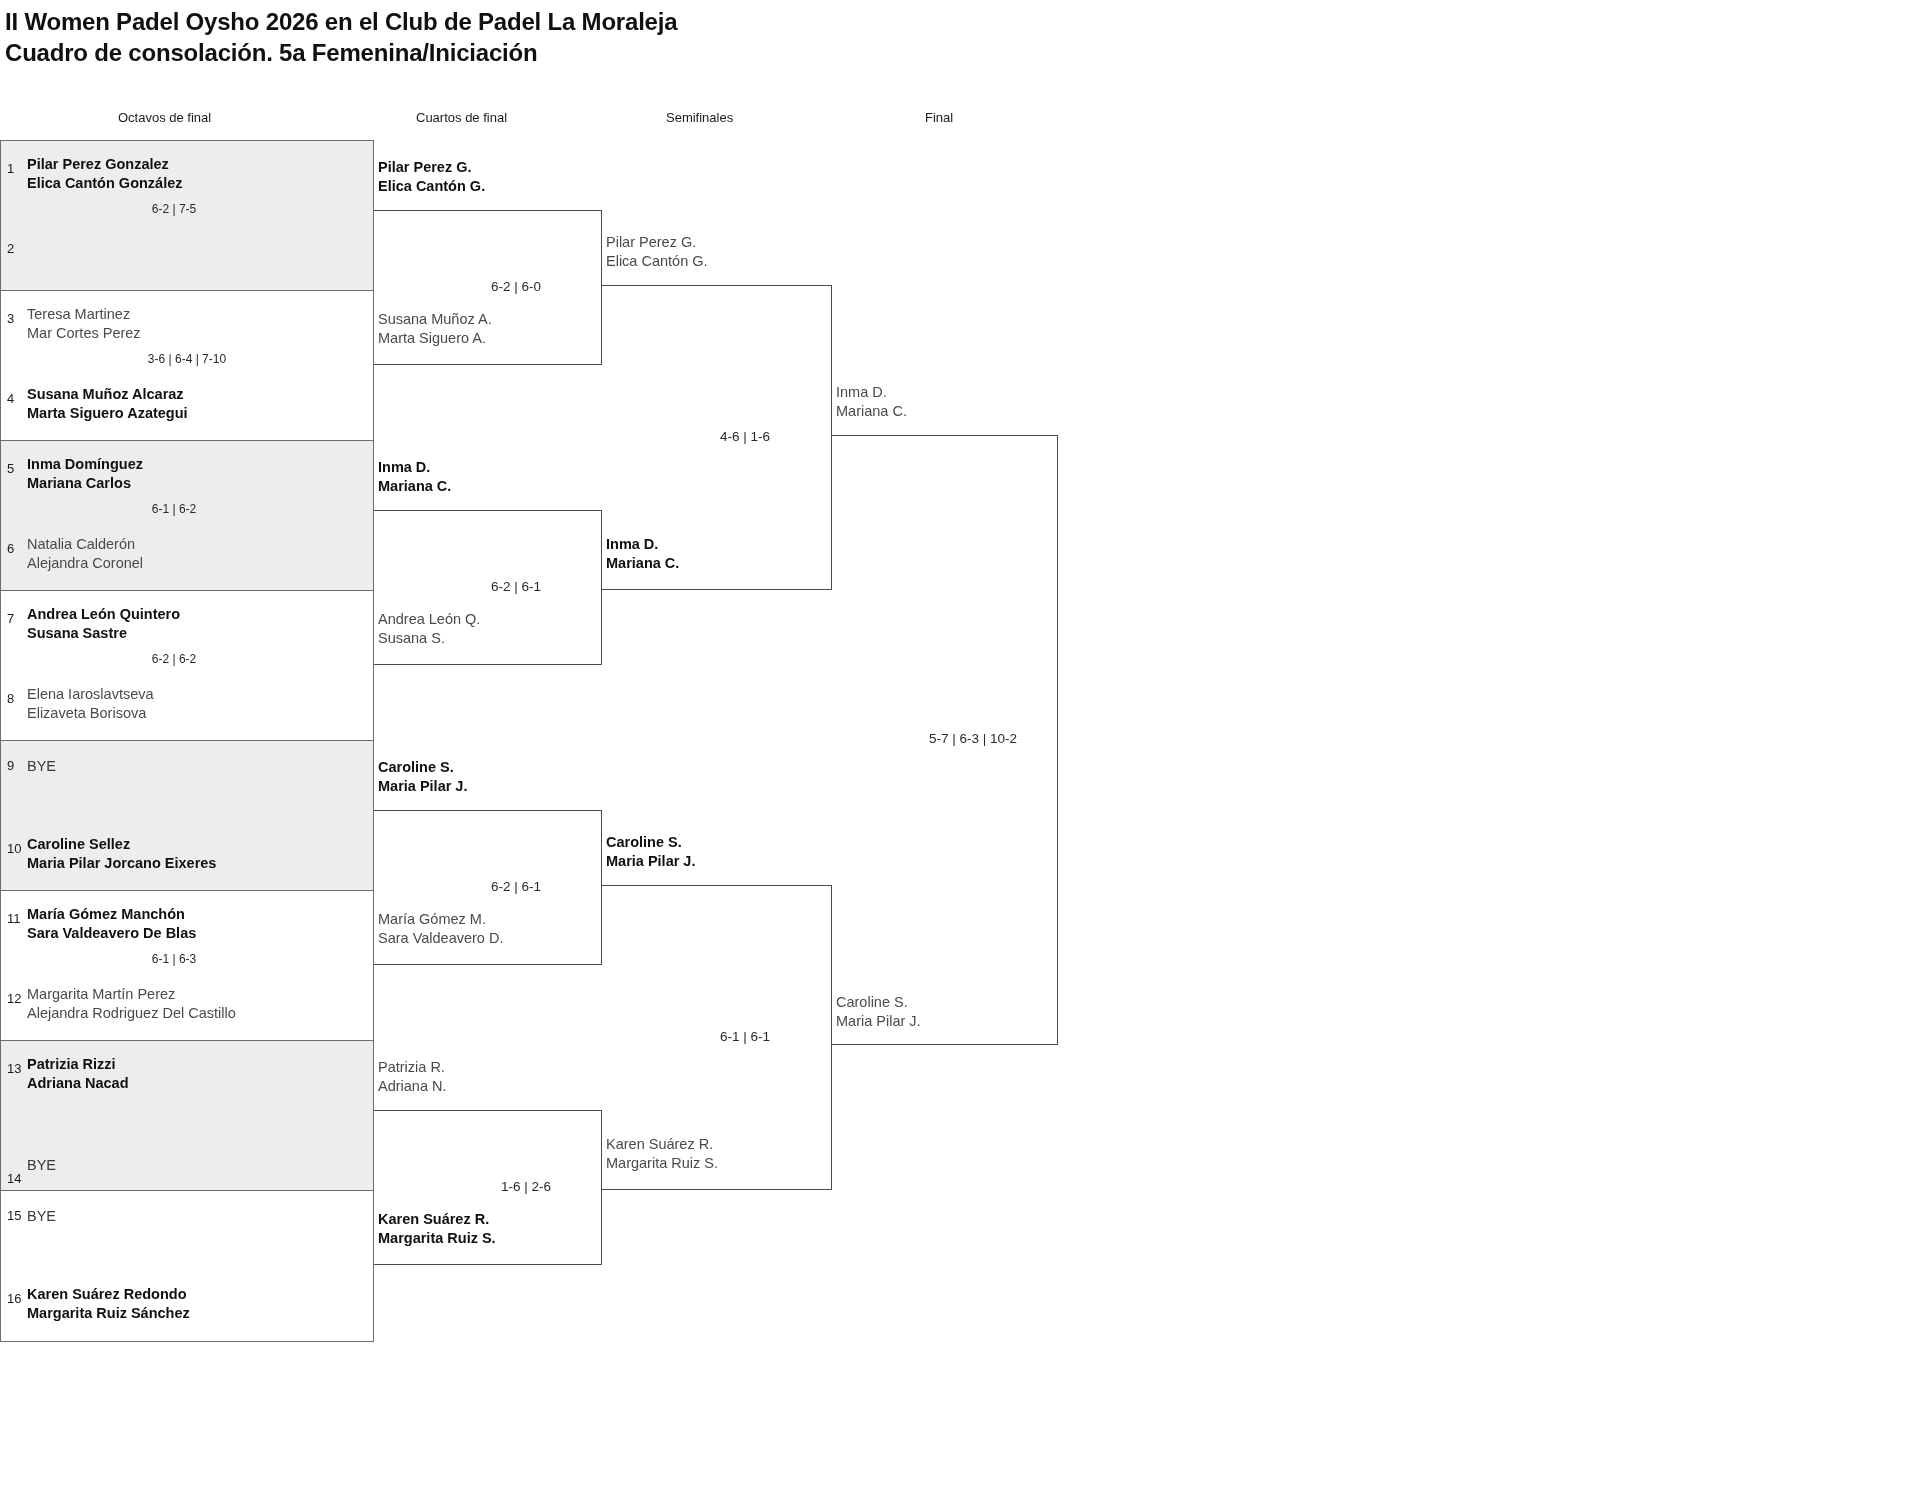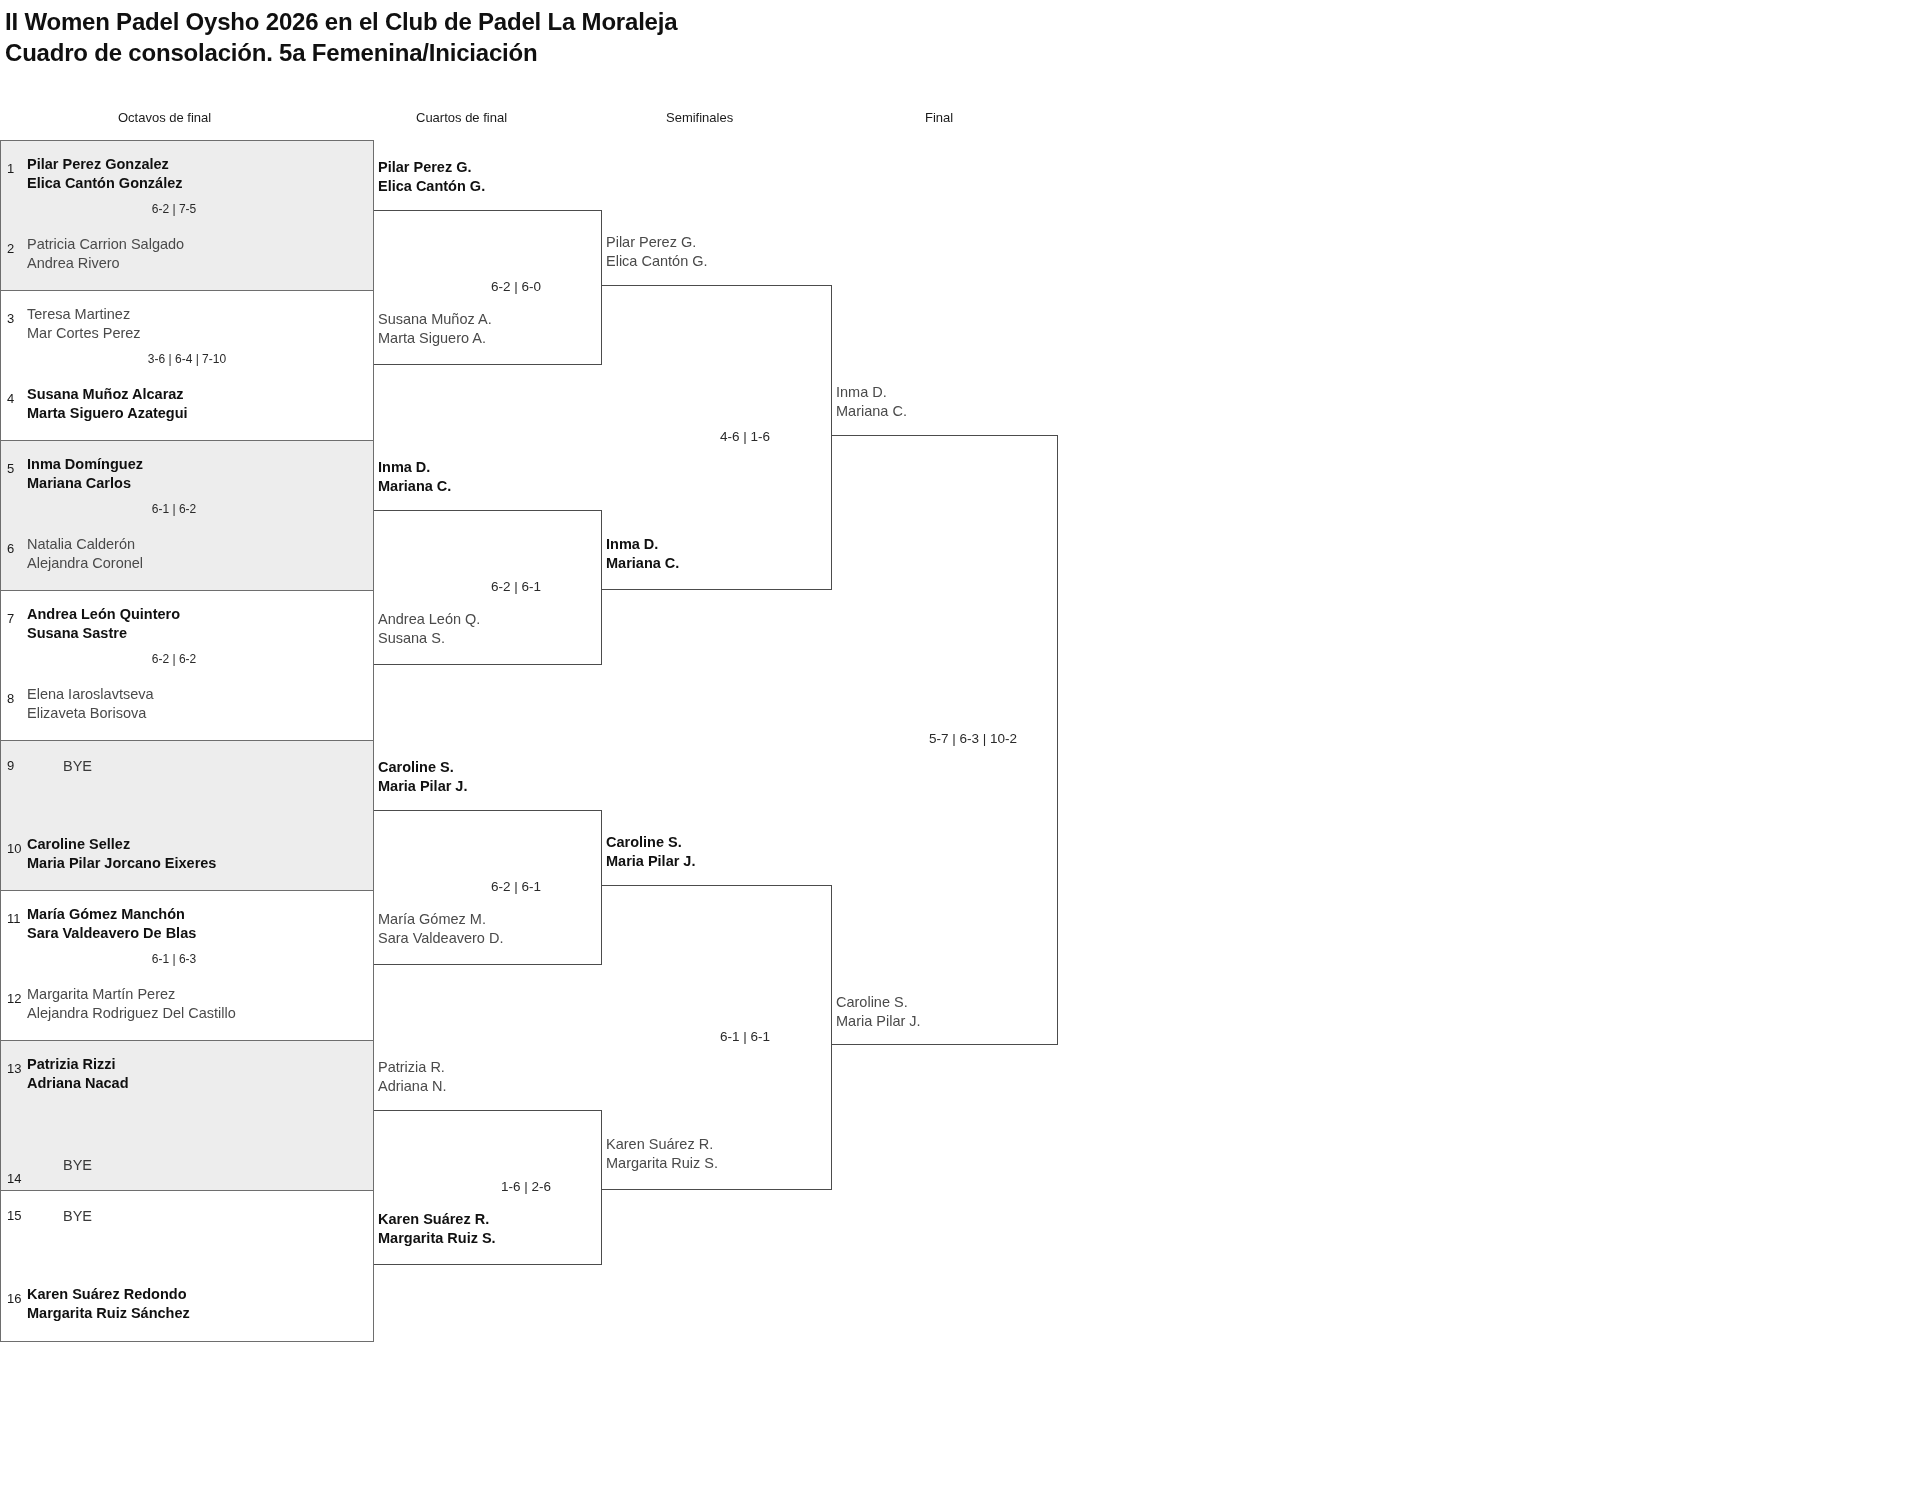--- a/index.html
+++ b/index.html
@@ -21,21 +21,21 @@
   
   .r1col{position:absolute;left:0px;top:140px;width:374px;border:1px solid #6e6e6e;box-sizing:border-box;}
   .r1match{position:relative;height:150px;box-sizing:border-box;border-bottom:1px solid #6e6e6e;}
   .r1match.last{border-bottom:none;}
   .r1match.shade{background:#ededed;}
   .r1match.plain{background:#ffffff;}
 
   .seed{position:absolute;left:6px;font-size:13px;color:#1b1b1b;line-height:13px;}
   .slot{position:absolute;left:26px;right:6px;font-size:14.5px;line-height:18.5px;color:#4a4a4a;}
   .slot.win{color:#101010;font-weight:700;}
-  .slot.bye{font-size:14.5px;color:#3a3a3a;margin-left:36px;}
+  .slot.bye{font-size:14.5px;color:#3a3a3a;}
   .slot-top{top:14px;}
   .seed-top{top:21px;}
   .slot-bot{top:94px;}
   .seed-bot{top:101px;}
   .bye-top{top:16px;}
   .bye-seed-top{top:18px;}
   .bye-bot{top:115px;}
   .bye-seed-bot{top:131px;}
   .r1score{position:absolute;left:0;right:0;top:61px;text-align:center;font-size:12px;color:#2a2a2a;}
   .r1score.offset{padding-right:26px;}
@@ -63,24 +63,20 @@
   <div class="round-head" style="left:925px;top:110px;">Final</div>
 
   <div class="r1col" id="r1col">
       <div class="r1match shade">
         <div class="seed seed-top">1</div>
         <div class="slot win slot-top">
           <div>Pilar Perez Gonzalez</div>
           <div>Elica Cantón González</div>
         </div>
         <div class="seed seed-bot">2</div>
-        <div class="slot slot-bot">
-          <div>Patricia Carrion Salgado</div>
-          <div>Andrea Rivero</div>
-        </div>
         <div class="r1score offset">6-2 | 7-5</div>
       </div>
       <div class="r1match plain">
         <div class="seed seed-top">3</div>
         <div class="slot slot-top">
           <div>Teresa Martinez</div>
           <div>Mar Cortes Perez</div>
         </div>
         <div class="seed seed-bot">4</div>
         <div class="slot win slot-bot">

